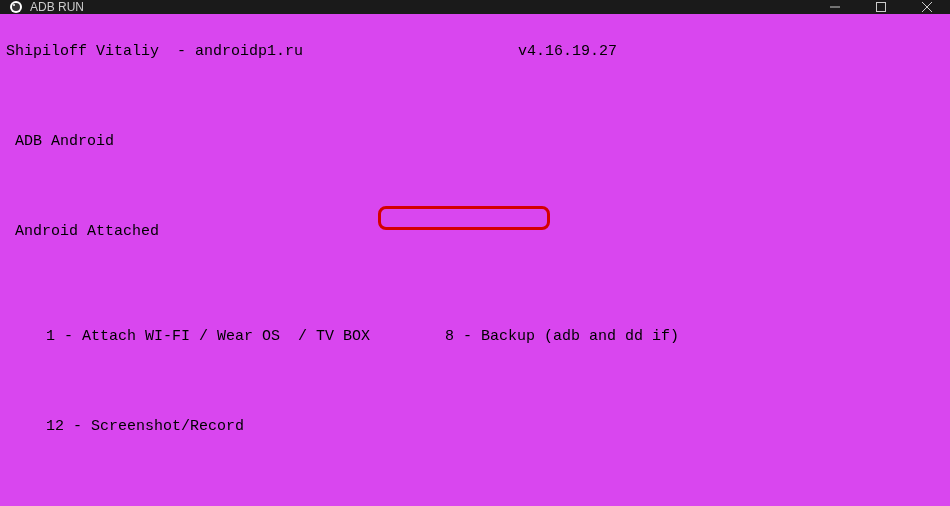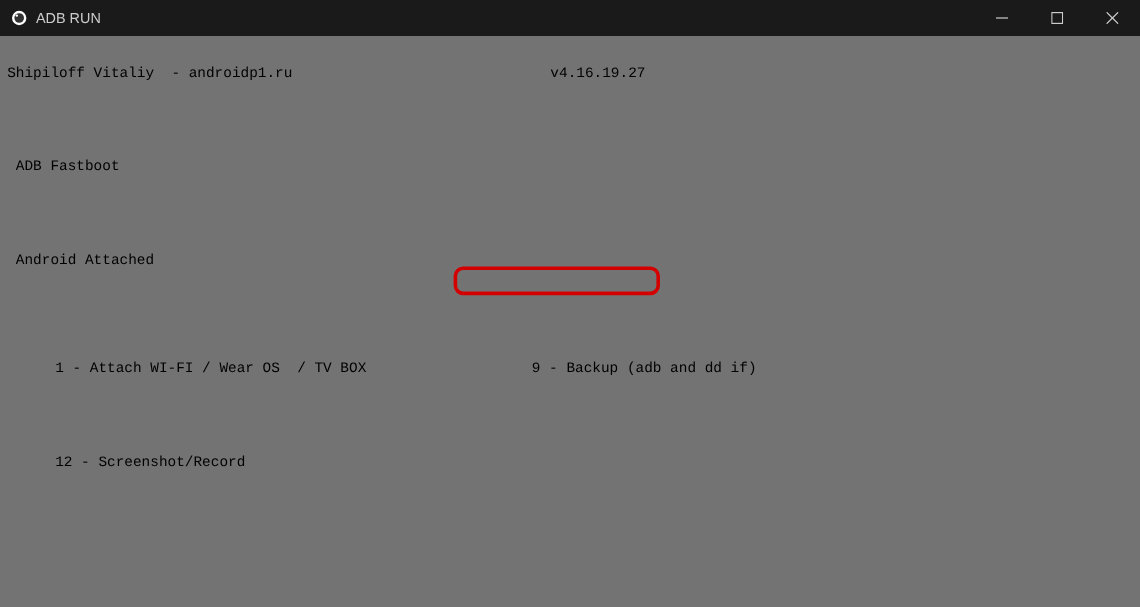--- a/index.html
+++ b/index.html
@@ -15,21 +15,21 @@
       overflow: hidden;
     }
     .window {
       width: 100%;
       height: 100%;
       background: #1a1a1a;
       display: flex;
       flex-direction: column;
     }
     .titlebar {
-      height: 30px;
+      height: 14px;
       background: #1a1a1a;
       display: flex;
       align-items: center;
       color: #ccc;
       font-family: "Segoe UI", sans-serif;
       font-size: 12px;
     }
     .titlebar-icon {
       width: 16px;
       height: 16px;
@@ -59,23 +59,23 @@
       font-family: "Segoe UI Symbol", sans-serif;
       font-size: 10px;
     }
     .titlebar-btn svg {
       stroke: #ccc;
       fill: none;
       stroke-width: 1;
     }
     .terminal {
       flex: 1;
-      background: #737373;
+      background: #d946ef;
       color: #000;
-      font-size: 12px;
+      font-size: 15px;
       line-height: 1.0;
       padding: 0 6px 4px 6px;
       white-space: pre;
       position: relative;
       overflow: hidden;
     }
     .line {
       display: block;
       height: 15px;
       line-height: 15px;
@@ -149,28 +149,28 @@
       </div>
     </div>
   </div>
 
   <div class="terminal">
     <div class="header-row">
       <span class="header-author">Shipiloff Vitaliy  - androidp1.ru</span>
       <span class="header-version">v4.16.19.27</span>
     </div>
     <span class="spacer"></span>
-    <span class="line"> ADB Fastboot</span>
+    <span class="line"> ADB Android</span>
     <span class="spacer"></span>
     <span class="line"> Android Attached</span>
     <span class="spacer"></span>
 
     <div class="row">
       <span class="col-left">1 - Attach WI-FI / Wear OS  / TV BOX</span>
-      <span class="col-right"> 9 - Backup (adb and dd if)</span>
+      <span class="col-right"> 8 - Backup (adb and dd if)</span>
     </div>
     <span class="spacer"></span>
     <div class="row">
       <span class="col-right">12 - Screenshot/Record</span>
     </div>
     <span class="spacer"></span>
     
     
     
     

